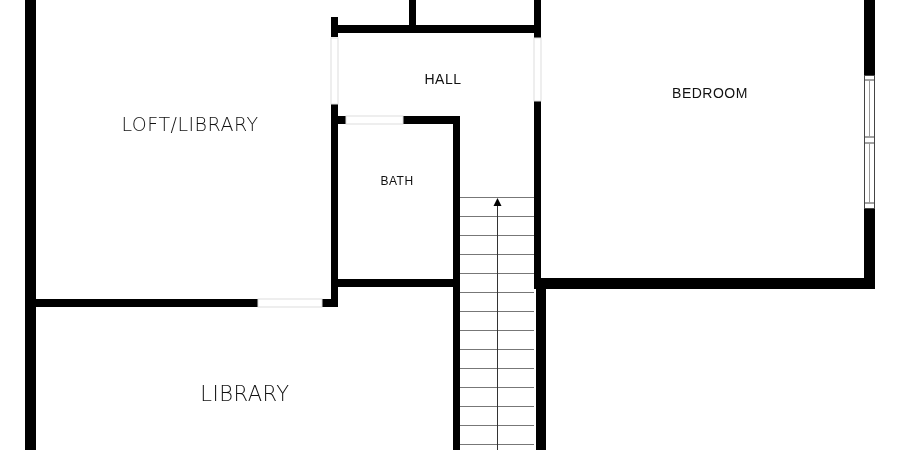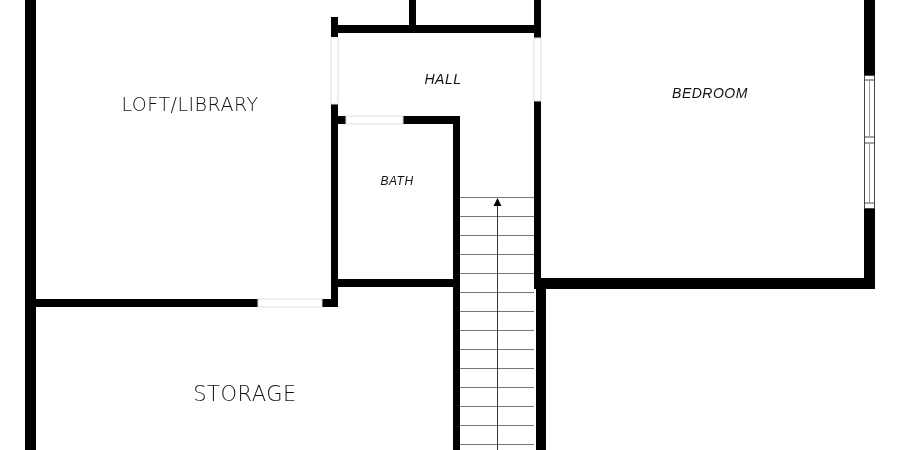--- a/index.html
+++ b/index.html
@@ -6,21 +6,21 @@
     body { width: 900px; height: 450px; overflow: hidden; position: relative; }
     #plan { position: absolute; left: 0; top: 0; width: 900px; height: 450px; }
     .label {
       position: absolute;
       color: #111111;
       white-space: nowrap;
       transform: translate(-50%, -50%);
       letter-spacing: 0.5px;
     }
     .label.thin { font-family: "DejaVu Sans", sans-serif; font-weight: 300; }
-    .label.bold { font-family: "Liberation Sans", sans-serif; font-style: italic; }
+    .label.bold { font-family: "Liberation Sans", sans-serif; }
   </style>
 </head>
 <body>
 
 <svg id="plan" width="900" height="450" viewBox="0 0 900 450" xmlns="http://www.w3.org/2000/svg">
   <rect x="0" y="0" width="900" height="450" fill="#ffffff"></rect>
 
   <g fill="#000000">
 
     <rect x="25" y="0" width="11" height="450"></rect>
@@ -84,18 +84,18 @@
       <line x1="460" x2="534" y1="387.5" y2="387.5" stroke="#777777" stroke-width="1.2"></line>
       <line x1="460" x2="534" y1="406.5" y2="406.5" stroke="#777777" stroke-width="1.2"></line>
       <line x1="460" x2="534" y1="425.5" y2="425.5" stroke="#777777" stroke-width="1.2"></line>
       <line x1="460" x2="534" y1="444.5" y2="444.5" stroke="#777777" stroke-width="1.2"></line>
       <line x1="497.5" x2="497.5" y1="203" y2="450" stroke="#333333" stroke-width="1"></line>
       <polygon points="497.5,198 493.5,206 501.5,206" fill="#000000"></polygon>
     </g>
 </svg>
 
 <div id="labels">
-  <div class="label thin" style="left: 190px; top: 104px; font-size: 19px;">LOFT/LIBRARY</div>
+  <div class="label thin" style="left: 190px; top: 124px; font-size: 19px;">LOFT/LIBRARY</div>
   <div class="label bold" style="left: 443px; top: 79px; font-size: 14px;">HALL</div>
   <div class="label bold" style="left: 710px; top: 93px; font-size: 14px;">BEDROOM</div>
   <div class="label bold" style="left: 397px; top: 181px; font-size: 12px;">BATH</div>
-  <div class="label thin" style="left: 245px; top: 394px; font-size: 21px;">STORAGE</div>
+  <div class="label thin" style="left: 245px; top: 394px; font-size: 21px;">LIBRARY</div>
 </div>
 
 </body></html>

